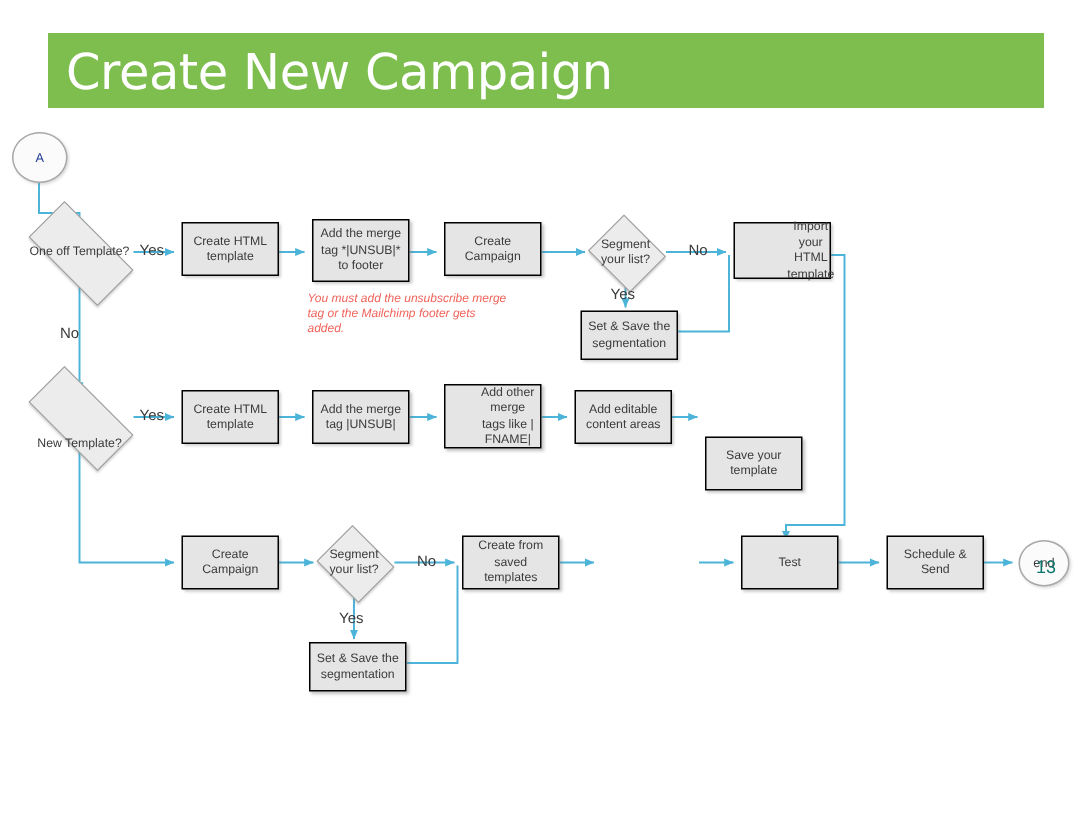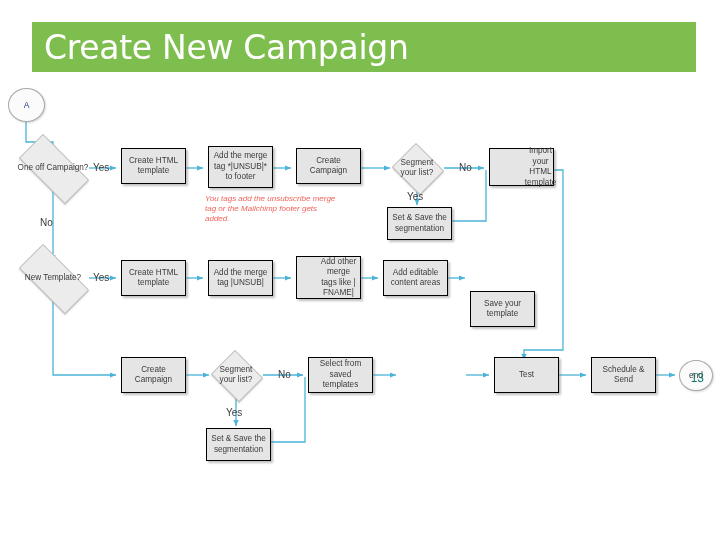--- a/index.html
+++ b/index.html
@@ -159,21 +159,21 @@
         <path d="M656,297 L675,297" marker-end="url(#ah)"></path>
       </g>
     </svg>
 
     <div class="node ellipse start" style="left:8px;top:10px;width:37px;height:34px;">
       <span>A</span>
     </div>
 
     <div class="node diamond" style="left:8px;top:67px;width:90px;height:46px;">
       <div class="dshape"></div>
-      <span>One off Campaign?</span>
+      <span>One off Template?</span>
     </div>
     <div class="elabel" style="left:93px;top:85px;">Yes</div>
     <div class="elabel" style="left:40px;top:140px;">No</div>
 
     <div class="node box" style="left:121px;top:70px;width:65px;height:36px;">
       <span>Create HTML template</span>
     </div>
 
     <div class="node box" style="left:208px;top:68px;width:65px;height:42px;">
       <span>Add the merge tag *|UNSUB|* to footer</span>
@@ -191,23 +191,23 @@
     <div class="elabel" style="left:407px;top:114px;">Yes</div>
 
     <div class="node box" style="left:387px;top:129px;width:65px;height:33px;">
       <span>Set &amp; Save the segmentation</span>
     </div>
 
     <div class="node box" style="left:489px;top:70px;width:65px;height:38px;padding-left:38px;">
       <span>Import your HTML template</span>
     </div>
 
-    <div class="note">You tags add the unsubscribe merge tag or the Mailchimp footer gets added.</div>
-
-    <div class="node diamond" style="left:8px;top:177px;width:90px;height:46px;">
+    <div class="note">You must add the unsubscribe merge tag or the Mailchimp footer gets added.</div>
+
+    <div class="node diamond" style="left:8px;top:177px;width:90px;height:46px;align-items:flex-end;">
       <div class="dshape"></div>
       <span>New Template?</span>
     </div>
     <div class="elabel" style="left:93px;top:195px;">Yes</div>
 
     <div class="node box" style="left:121px;top:182px;width:65px;height:36px;">
       <span>Create HTML template</span>
     </div>
 
     <div class="node box" style="left:208px;top:182px;width:65px;height:36px;">
@@ -235,21 +235,21 @@
       <span>Segment your list?</span>
     </div>
     <div class="elabel" style="left:278px;top:292px;">No</div>
     <div class="elabel" style="left:226px;top:330px;">Yes</div>
 
     <div class="node box" style="left:206px;top:350px;width:65px;height:33px;">
       <span>Set &amp; Save the segmentation</span>
     </div>
 
     <div class="node box" style="left:308px;top:279px;width:65px;height:36px;">
-      <span>Select from saved templates</span>
+      <span>Create from saved templates</span>
     </div>
 
 
     <div class="node box" style="left:494px;top:279px;width:65px;height:36px;text-align:center;">
       <span>Test</span>
     </div>
 
     <div class="node box" style="left:591px;top:279px;width:65px;height:36px;">
       <span>Schedule &amp; Send</span>
     </div>

